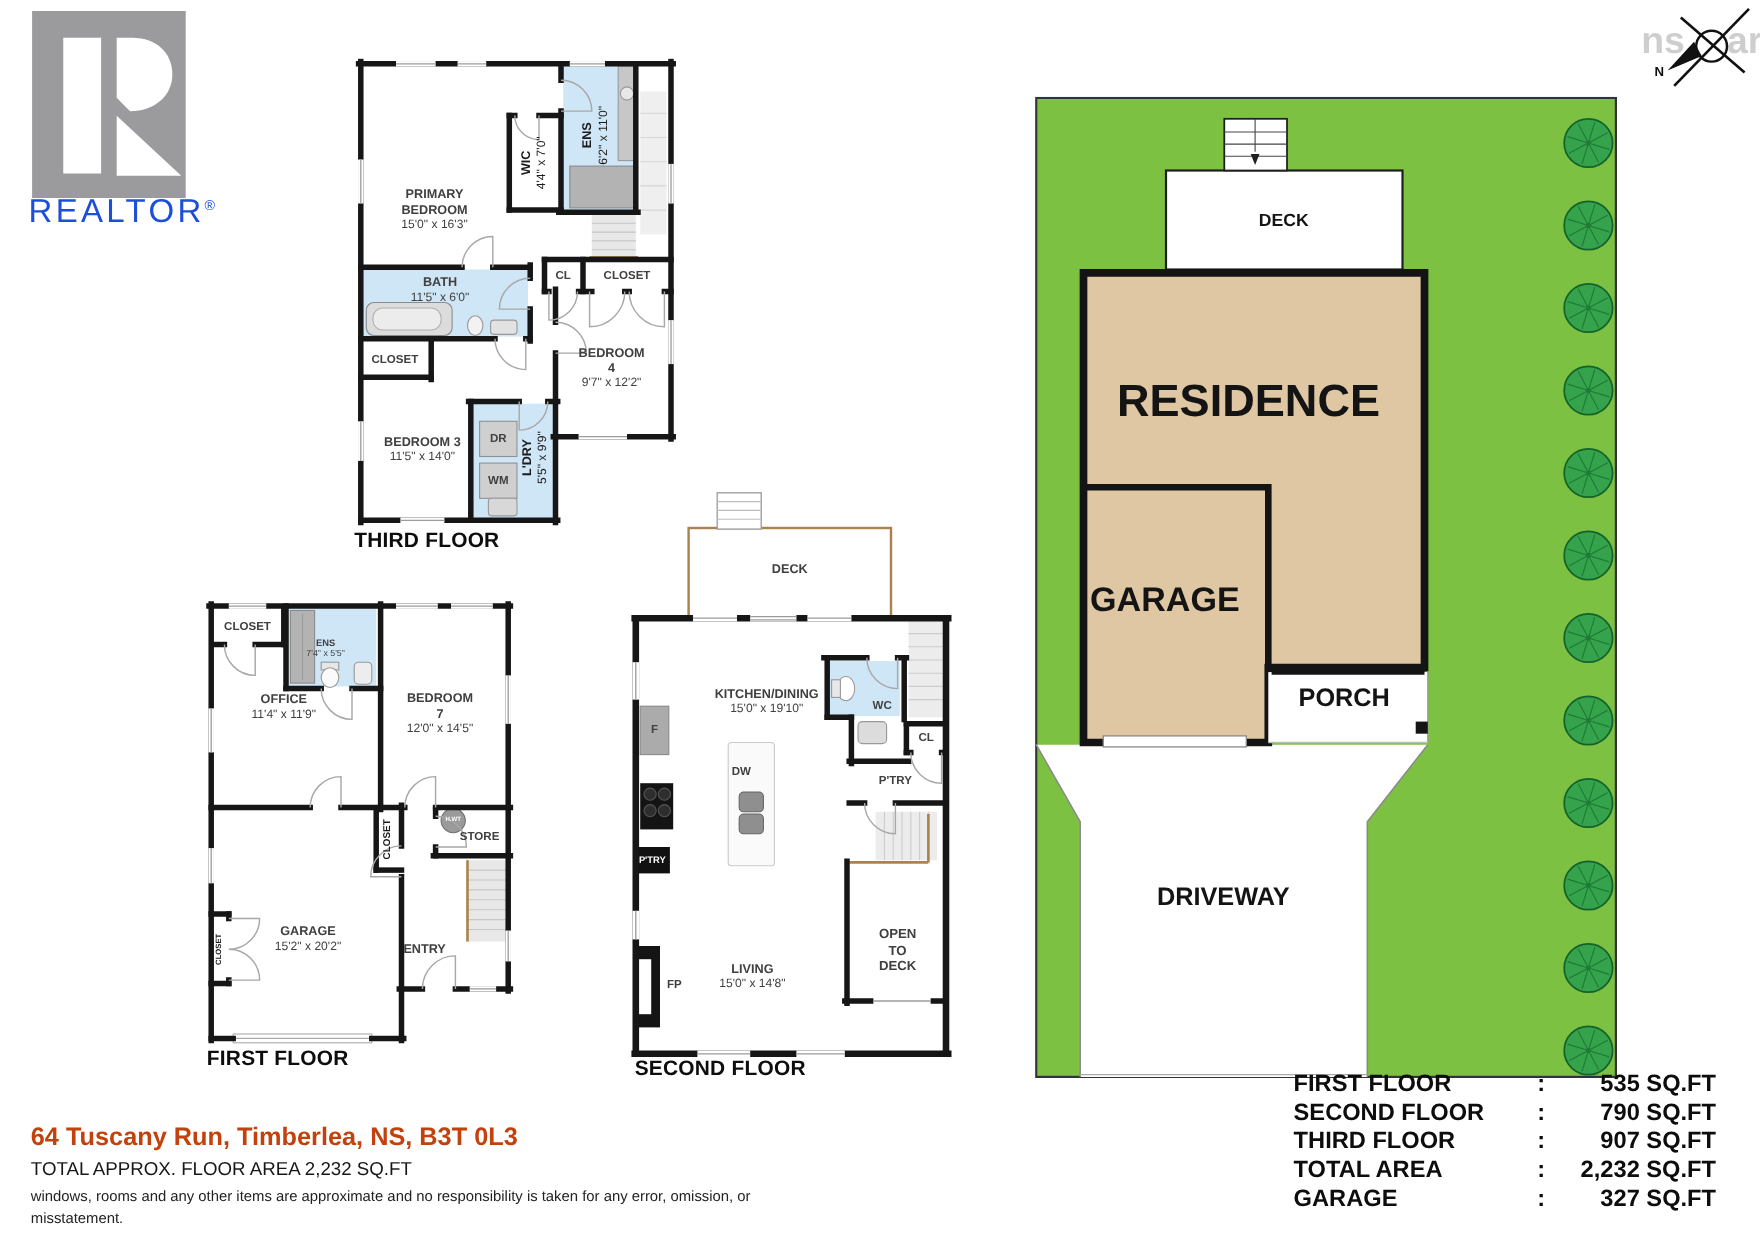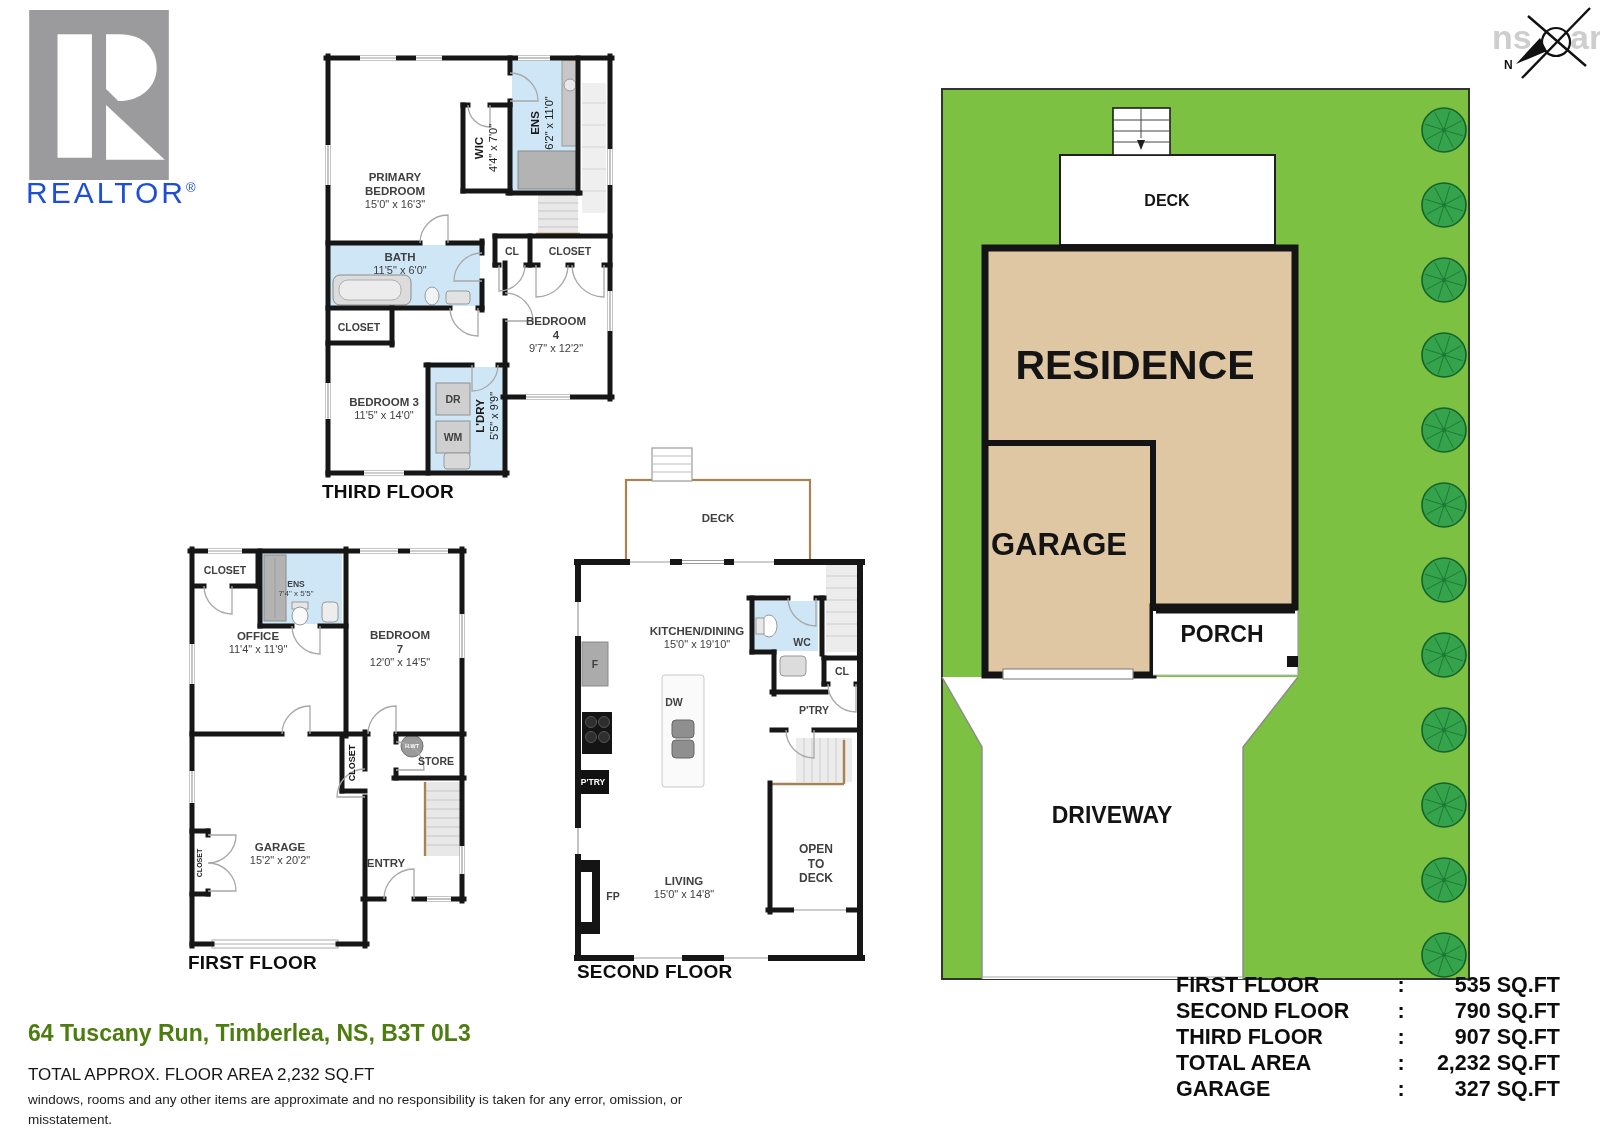--- a/index.html
+++ b/index.html
@@ -23,22 +23,22 @@
   
   #logo{position:absolute;left:28px;top:10px;width:200px;height:210px;}
   #logo-word{position:absolute;left:-2px;top:166px;width:210px;font-size:30px;letter-spacing:3px;
              color:#1d4ed8;font-weight:normal;}
   #logo-word sup{font-size:13px;}
   
   #compass{position:absolute;left:1492px;top:4px;width:110px;height:86px;}
   .wm{position:absolute;top:14px;font-size:34px;font-weight:bold;color:#cecece;}
   
   #footer{position:absolute;left:28px;top:1020px;width:700px;}
-  #addr{font-size:23px;font-weight:bold;color:#4d7c0f;}
-  #tot{font-size:17px;font-weight:normal;color:#171717;margin-top:18px;}
+  #addr{font-size:23px;font-weight:bold;color:#c2410c;}
+  #tot{font-size:17px;font-weight:normal;color:#171717;margin-top:6px;}
   #disc{font-size:13.5px;line-height:19.5px;color:#222;margin-top:5px;}
   
   #area-table{position:absolute;left:1176px;top:972px;width:384px;font-size:21.5px;font-weight:bold;color:#0d0d0d;}
   .arow{display:flex;line-height:26px;}
   .arow .al{width:218px;text-align:left;}
   .arow .ac{width:14px;text-align:center;}
   .arow .av{flex:1;text-align:right;}
 </style>
 </head>
 <body>

